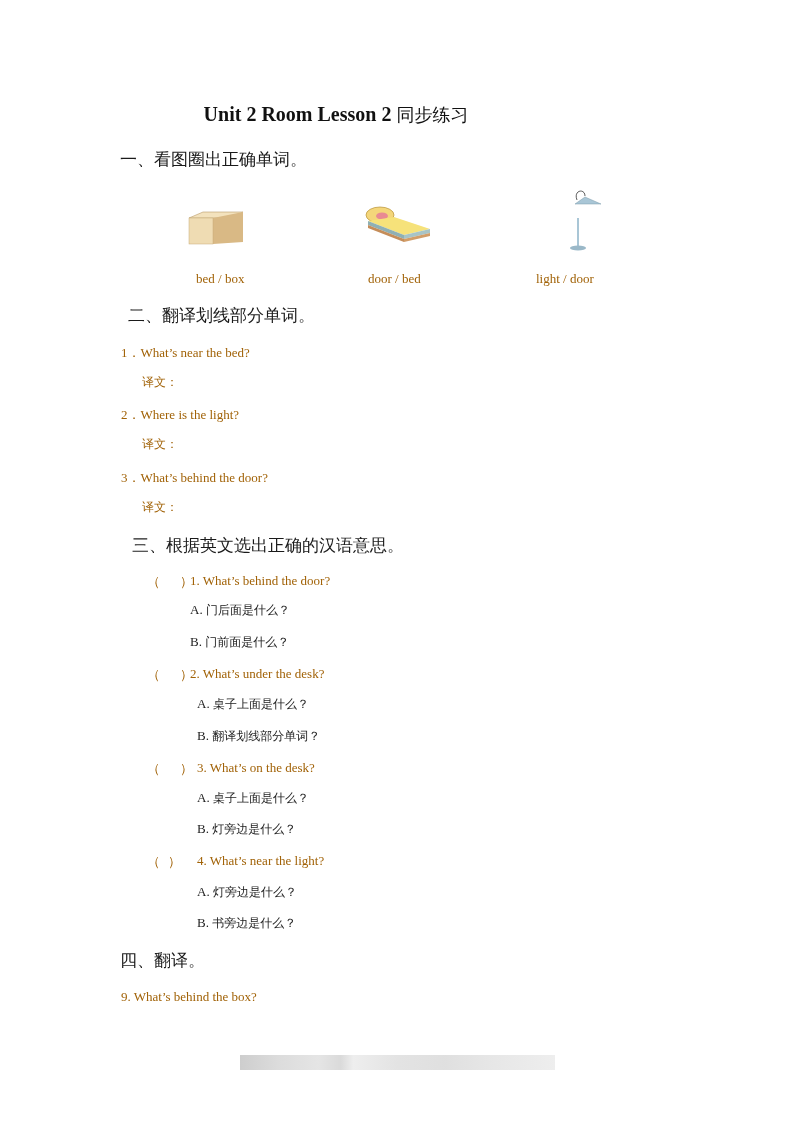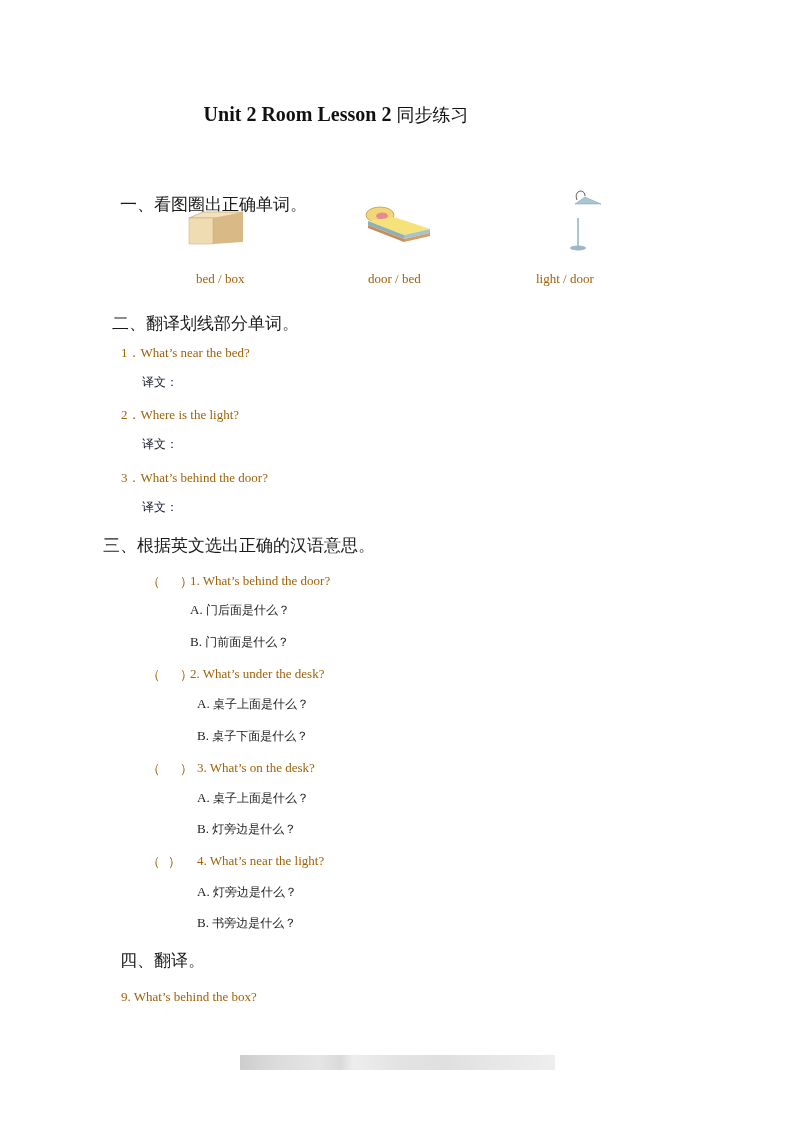--- a/index.html
+++ b/index.html
@@ -3,37 +3,37 @@
 <meta charset="utf-8">
 <style>
   html, body { margin: 0; padding: 0; background: #ffffff; }
   body { width: 793px; height: 1122px; position: relative; overflow: hidden;
          font-family: "Liberation Serif", "DejaVu Serif", serif; color: #111; }
   .abs { position: absolute; white-space: nowrap; }
   .title { top: 103px; left: 0; width: 672px; text-align: center; font-weight: bold; font-size: 20px; }
   .title .cn { font-weight: normal; font-family: "DejaVu Sans", sans-serif; font-size: 18px; }
   .h { font-family: "DejaVu Sans", sans-serif; font-size: 17px; color: #1a1a1a; }
   .t { font-size: 13px; color: #a16207; }
-  .cn-t { font-family: "DejaVu Sans", sans-serif; font-size: 12px; color: #0f172a; }
+  .cn-t { font-family: "DejaVu Sans", sans-serif; font-size: 12px; color: #a16207; }
   .opt { font-size: 13px; color: #222; }
   .opt .cn { font-family: "DejaVu Sans", sans-serif; font-size: 12px; }
   .pic { position: absolute; }
   .footer-blur { position: absolute; top: 1055px; left: 240px; width: 315px; height: 15px;
     background: linear-gradient(90deg, #c8c8c8 0%, #d8d8d8 12%, #e2e2e2 25%, #d6d6d6 32%, #ececec 36%, #e0e0e0 50%, #dcdcdc 65%, #e4e4e4 80%, #ececec 100%);
     opacity: 0.9; }
 </style>
 </head>
 <body>
 
 <div class="abs title">
   <span>Unit 2 Room Lesson 2</span>
   <span class="cn">同步练习</span>
 </div>
 
-<div class="abs h" style="top:148px; left:120px;margin-top:45px;">一、看图圈出正确单词。</div>
+<div class="abs h" style="top:148px; left:120px;">一、看图圈出正确单词。</div>
 
 <div class="pic" style="top:210px; left:187px;">
   <svg width="60" height="36" viewBox="0 0 60 36">
     <polygon points="2,8 16,2 56,2 46,8" fill="#f3e2bd" stroke="#b89a68" stroke-width="0.6"></polygon>
     <polygon points="2,8 26,8 26,34 2,34" fill="#efdcb3"></polygon>
     <polygon points="26,8 56,2 56,32 26,34" fill="#d9b985"></polygon>
     <rect x="2" y="8" width="24" height="26" fill="none" stroke="#c8aa78" stroke-width="0.5"></rect>
   </svg>
 </div>
 <div class="abs t" style="top:271px; left:196px;">bed / box</div>
@@ -54,48 +54,48 @@
 <div class="pic" style="top:188px; left:565px;">
   <svg width="40" height="66" viewBox="0 0 40 66">
     <path d="M12,12 C8,2 20,0 20,8" fill="none" stroke="#333" stroke-width="0.8"></path>
     <polygon points="10,16 20,9 36,16" fill="#a9c6d6" stroke="#7a9aaa" stroke-width="0.5"></polygon>
     <rect x="12" y="30" width="2" height="28" fill="#a9c6d6"></rect>
     <ellipse cx="13" cy="60" rx="8" ry="2.5" fill="#9ab8c8"></ellipse>
   </svg>
 </div>
 <div class="abs t" style="top:271px; left:536px;">light / door</div>
 
-<div class="abs h" style="top:304px; left:112px;margin-top:8px;">二、翻译划线部分单词。</div>
+<div class="abs h" style="top:304px; left:128px;">二、翻译划线部分单词。</div>
 
 <div class="abs t" style="top:344px; left:121px;">
   <span>1．</span><span>What’s near the bed?</span>
 </div>
 <div class="abs cn-t" style="top:374px; left:142px;">译文：</div>
 
 <div class="abs t" style="top:406px; left:121px;">
   <span>2．</span><span>Where is the light?</span>
 </div>
 <div class="abs cn-t" style="top:436px; left:142px;">译文：</div>
 
 <div class="abs t" style="top:469px; left:121px;">
   <span>3．</span><span>What’s behind the door?</span>
 </div>
 <div class="abs cn-t" style="top:499px; left:142px;">译文：</div>
 
-<div class="abs h" style="top:534px; left:103px;">三、根据英文选出正确的汉语意思。</div>
+<div class="abs h" style="top:534px; left:132px;">三、根据英文选出正确的汉语意思。</div>
 
 <div class="abs t" style="top:573px; left:147px;">（<span style="display:inline-block;width:20px"></span>）</div>
 <div class="abs t" style="top:573px; left:190px;">1. What’s behind the door?</div>
 <div class="abs opt" style="top:602px; left:190px;"><span>A.</span> <span class="cn">门后面是什么？</span></div>
 <div class="abs opt" style="top:634px; left:190px;"><span>B.</span> <span class="cn">门前面是什么？</span></div>
 
 <div class="abs t" style="top:666px; left:147px;">（<span style="display:inline-block;width:20px"></span>）</div>
 <div class="abs t" style="top:666px; left:190px;">2. What’s under the desk?</div>
 <div class="abs opt" style="top:696px; left:197px;"><span>A.</span> <span class="cn">桌子上面是什么？</span></div>
-<div class="abs opt" style="top:728px; left:197px;"><span>B.</span> <span class="cn">桌子下面是什么？</span></div>
+<div class="abs opt" style="top:728px; left:197px;"><span>B.</span> <span class="cn">翻译划线部分单词？</span></div>
 
 <div class="abs t" style="top:760px; left:147px;">（<span style="display:inline-block;width:20px"></span>）</div>
 <div class="abs t" style="top:760px; left:197px;">3. What’s on the desk?</div>
 <div class="abs opt" style="top:790px; left:197px;"><span>A.</span> <span class="cn">桌子上面是什么？</span></div>
 <div class="abs opt" style="top:821px; left:197px;"><span>B.</span> <span class="cn">灯旁边是什么？</span></div>
 
 <div class="abs t" style="top:853px; left:147px;">（<span style="display:inline-block;width:8px"></span>）</div>
 <div class="abs t" style="top:853px; left:197px;">4. What’s near the light?</div>
 <div class="abs opt" style="top:884px; left:197px;"><span>A.</span> <span class="cn">灯旁边是什么？</span></div>
 <div class="abs opt" style="top:915px; left:197px;"><span>B.</span> <span class="cn">书旁边是什么？</span></div>

